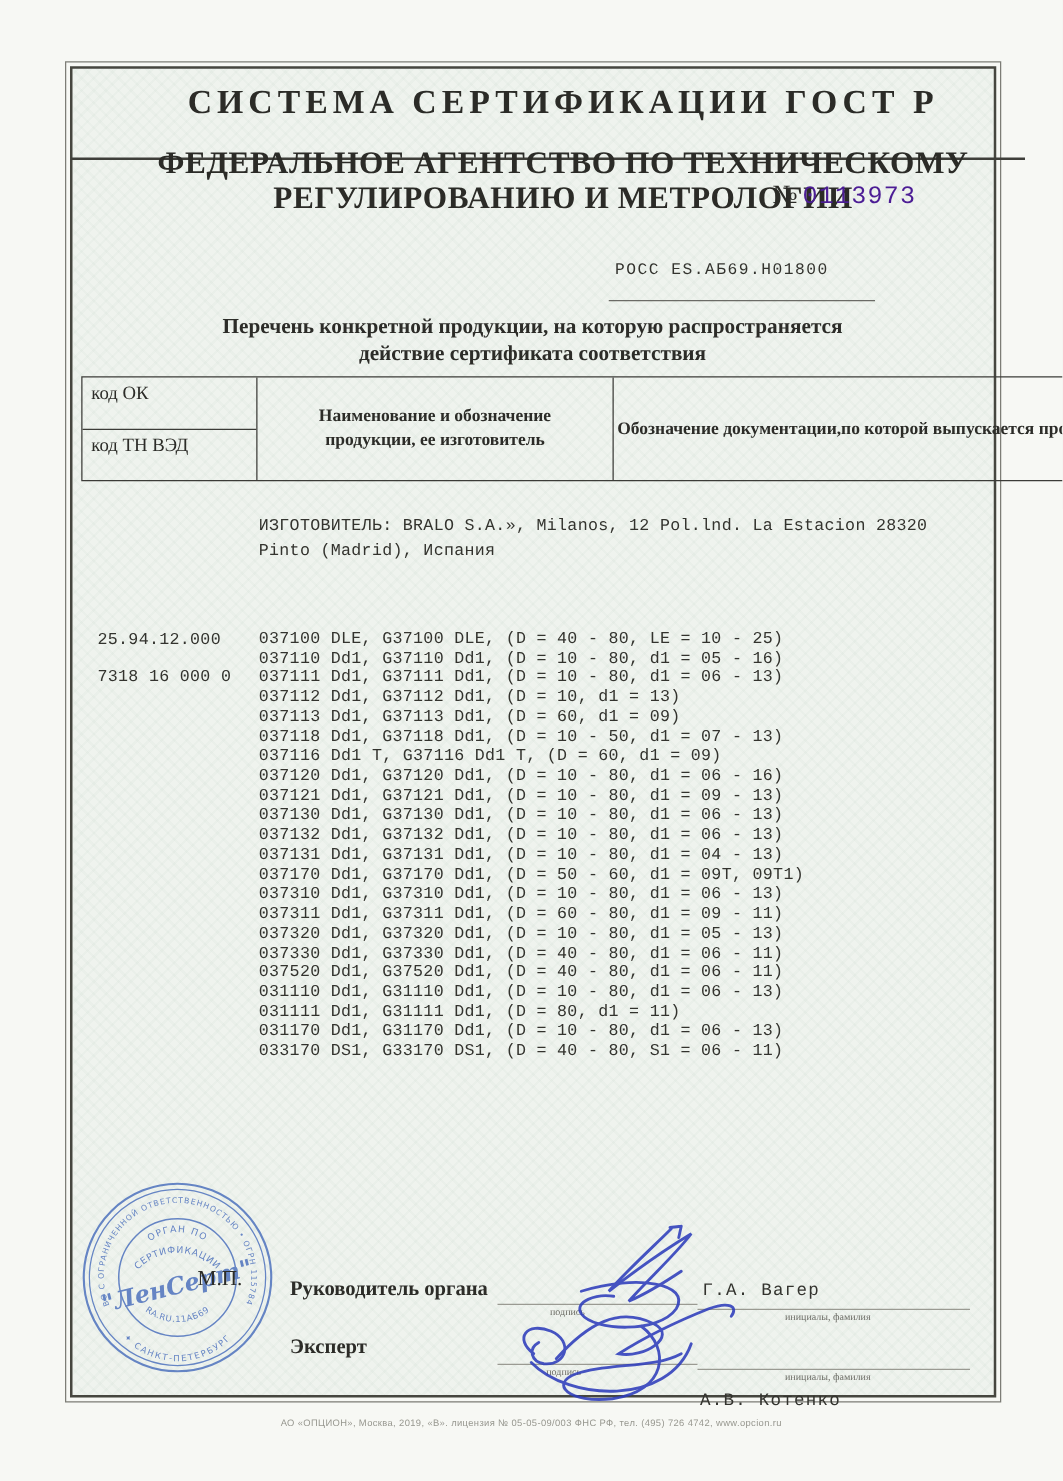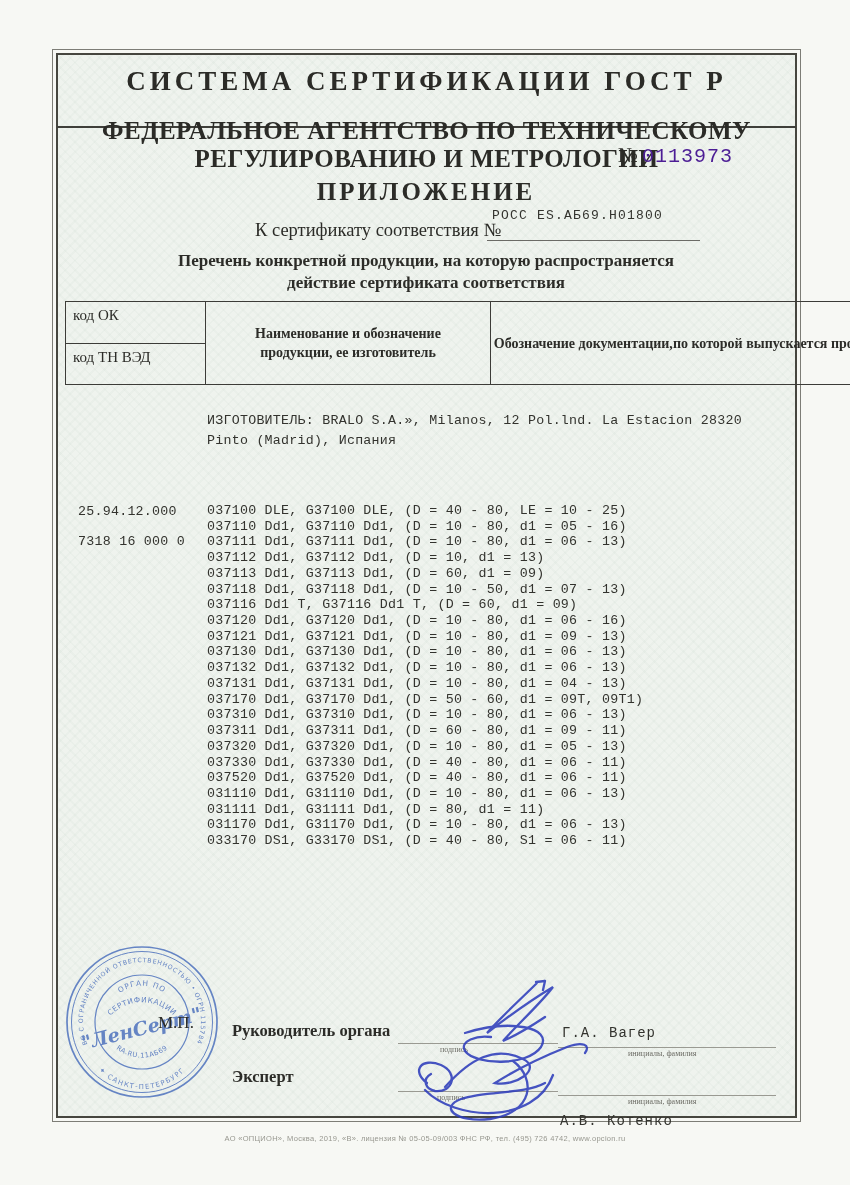--- a/index.html
+++ b/index.html
@@ -8,21 +8,21 @@
   
   .frame-outer{position:absolute;left:52px;top:49px;width:747px;height:1071px;
                border:1px solid #7d7d76;}
   .frame-inner{position:absolute;left:3px;top:3px;right:3px;bottom:3px;border:2px solid #46463f;
                background:
                 repeating-linear-gradient(45deg, rgba(120,160,135,0.045) 0 2px, rgba(0,0,0,0) 2px 7px),
                 repeating-linear-gradient(-45deg, rgba(120,160,135,0.045) 0 2px, rgba(0,0,0,0) 2px 7px),
                 #eff3ee;}
   
   .header-box{position:absolute;left:57px;top:54px;width:739px;height:72px;
-              border-bottom:2px solid #3f3f3a;text-align:center;}
+              border-bottom:2px solid #3f3f3a;text-align:center;padding-left:24px;}
   .h1{margin-top:12px;font-size:27px;font-weight:bold;letter-spacing:4px;color:#2b2b27;}
   .h2{margin-top:20px;font-size:25px;font-weight:bold;letter-spacing:0.5px;color:#2b2b27;}
   .doc-number{position:absolute;left:618px;top:143px;white-space:nowrap;}
   .doc-number .no{font-size:21px;color:#2b2b27;}
   .doc-number .digits{font-family:Liberation Mono, monospace;
                       font-size:20px;color:#4c1d95;letter-spacing:1px;}
   .title{position:absolute;left:52px;top:178px;width:748px;text-align:center;
          font-size:25px;font-weight:bold;letter-spacing:3px;}
   .cert-label{position:absolute;left:255px;top:220px;font-size:18.5px;}
   .cert-value{position:absolute;left:492px;top:208px;
@@ -87,23 +87,21 @@
   <div class="header-box">
     <div class="h1">СИСТЕМА СЕРТИФИКАЦИИ ГОСТ Р</div>
     <div class="h2">ФЕДЕРАЛЬНОЕ АГЕНТСТВО ПО ТЕХНИЧЕСКОМУ РЕГУЛИРОВАНИЮ И МЕТРОЛОГИИ</div>
   </div>
 
   <div class="doc-number">
     <span class="no">№</span>
     <span class="digits">0113973</span>
   </div>
 
-  <div class="title">ПРИЛОЖЕНИЕ</div>
 
-  <div class="cert-label">К сертификату соответствия №</div>
   <div class="cert-value mono">РОСС ES.АБ69.Н01800</div>
   <div class="cert-underline"></div>
 
   <div class="subtitle1">Перечень конкретной продукции,  на которую распространяется</div>
   <div class="subtitle2">действие сертификата соответствия</div>
 
   <div class="ptable">
     <div class="t-col1">
       <div class="cell top">код ОК</div>
       <div class="cell">код ТН ВЭД</div>

